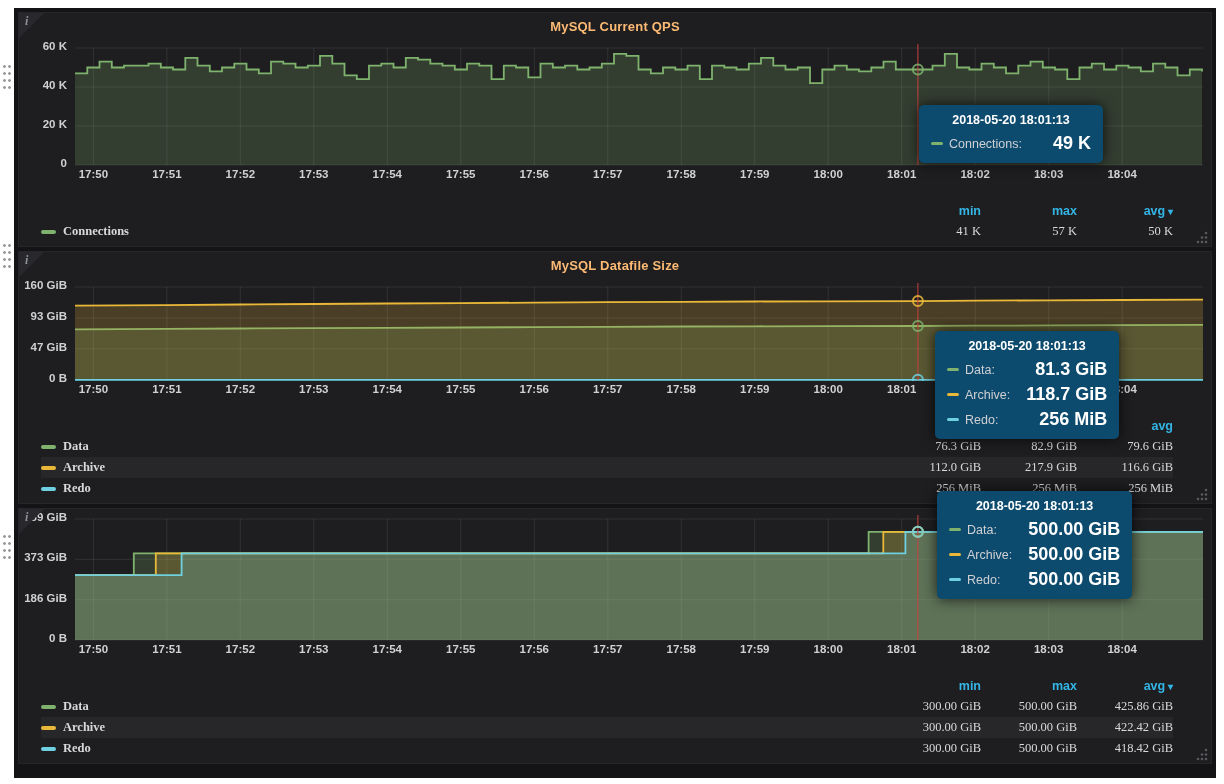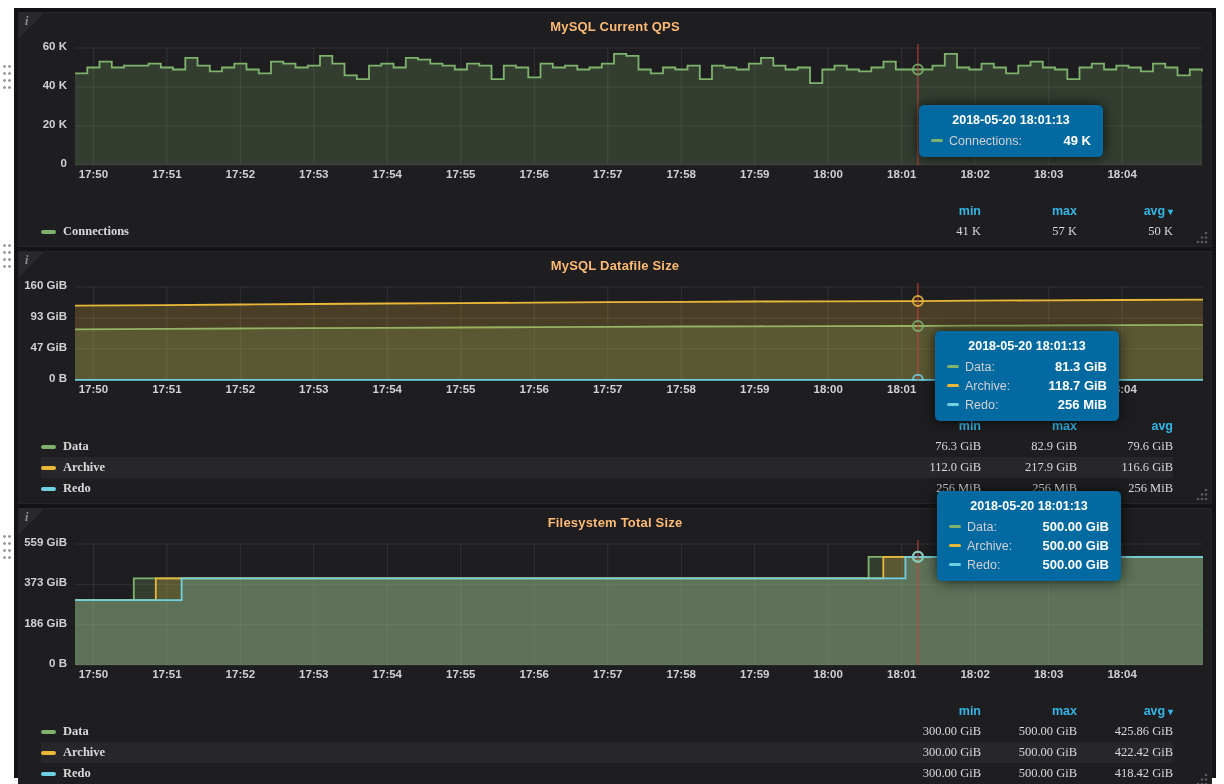--- a/index.html
+++ b/index.html
@@ -21,26 +21,26 @@
   .legend-head, .legend-row { display:flex; align-items:center; height:20px; }
   .legend-row { height:21px;font-family:Liberation Serif, serif; }
   .legend-row:nth-child(3) { background:rgba(255,255,255,0.045); }
   .l-spacer, .legend-item { flex:1; display:flex; align-items:center; min-width:0; }
   .legend-item { cursor:pointer; }
   .legend-item span { font-size:12.5px; font-weight:600; color:#d8d9da; }
   .dash { width:15px; height:4px; border-radius:2px; display:inline-block; margin-right:7px; flex:none; }
   .stat-h { width:96px; text-align:right; font-size:12.5px; font-weight:700; color:#33b5e5; cursor:pointer; white-space:nowrap; }
   .caret { font-size:10px; }
   .stat-v { width:96px; text-align:right; font-size:12.5px; color:#d8d9da; white-space:nowrap; }
-  .tooltip { position:absolute; z-index:10; min-width:184px; background:#0369a1; border-radius:5px; box-shadow:0 0 14px rgba(0,0,0,0.75); padding:8px 12px 9px 12px; pointer-events:none; }
+  .tooltip { position:absolute; z-index:10; min-width:184px; background:#0c4a6e; border-radius:5px; box-shadow:0 0 14px rgba(0,0,0,0.75); padding:8px 12px 9px 12px; pointer-events:none; }
   .tt-title { text-align:center; font-size:12.5px; font-weight:700; color:#ffffff; margin-bottom:6px; white-space:nowrap; }
   .tt-row { display:flex; align-items:center; margin:4px 0 0 0; }
   .tt-row .dash { width:12px; height:3px; margin-right:6px; }
   .tt-label { font-size:12.5px; color:#d0d0d3; white-space:nowrap; }
-  .tt-value { margin-left:auto; padding-left:16px; font-size:13px; font-weight:700; color:#ffffff; white-space:nowrap; }
+  .tt-value { margin-left:auto; padding-left:16px; font-size:18px; font-weight:700; color:#ffffff; white-space:nowrap; }
   .info-corner { position:absolute; top:0; left:0; width:25px; height:25px; background:#29292d; clip-path:polygon(0 0,100% 0,0 100%); cursor:pointer; z-index:3; }
   .info-i { position:absolute; top:1px; left:6px; font-family:"Liberation Serif", serif; font-style:italic; font-weight:700; font-size:12px; color:#8e9297; }
   .row-handle { position:absolute; left:-17px; width:10px; height:28px; cursor:grab; }
   .dotgrid { display:block; width:10px; height:28px; background-image:radial-gradient(#9b9b9b 1px, transparent 1.4px); background-size:5px 7px; }
   .resize-handle { position:absolute; right:2px; bottom:2px; width:14px; height:14px; cursor:nwse-resize; }
 </style>
 </head>
 <body>
 
 <div class="page">
@@ -278,21 +278,20 @@
       </div>
     </section>
 
     <section class="panel">
       <div class="row-handle" style="top:24px">
           <span class="dotgrid"></span>
         </div>
       <div class="info-corner">
           <span class="info-i">i</span>
         </div>
-      <h2 class="panel-title">Filesystem Total Size</h2>
       <div class="plot-row">
         <div class="y-gutter" id="ygut2">
             <div class="ytick" style="top: 123px;">0 B</div>
             <div class="ytick" style="top: 82.7388px;">186 GiB</div>
             <div class="ytick" style="top: 42.2612px;">373 GiB</div>
             <div class="ytick" style="top: 2px;">559 GiB</div>
           </div>
         <div class="plot-area plot-h2" id="plot2">
             <svg id="svg2" width="1128" height="132">
               <line x1="18.4" y1="10" x2="18.4" y2="131" stroke="rgba(255,255,255,0.09)" stroke-width="1"></line>

